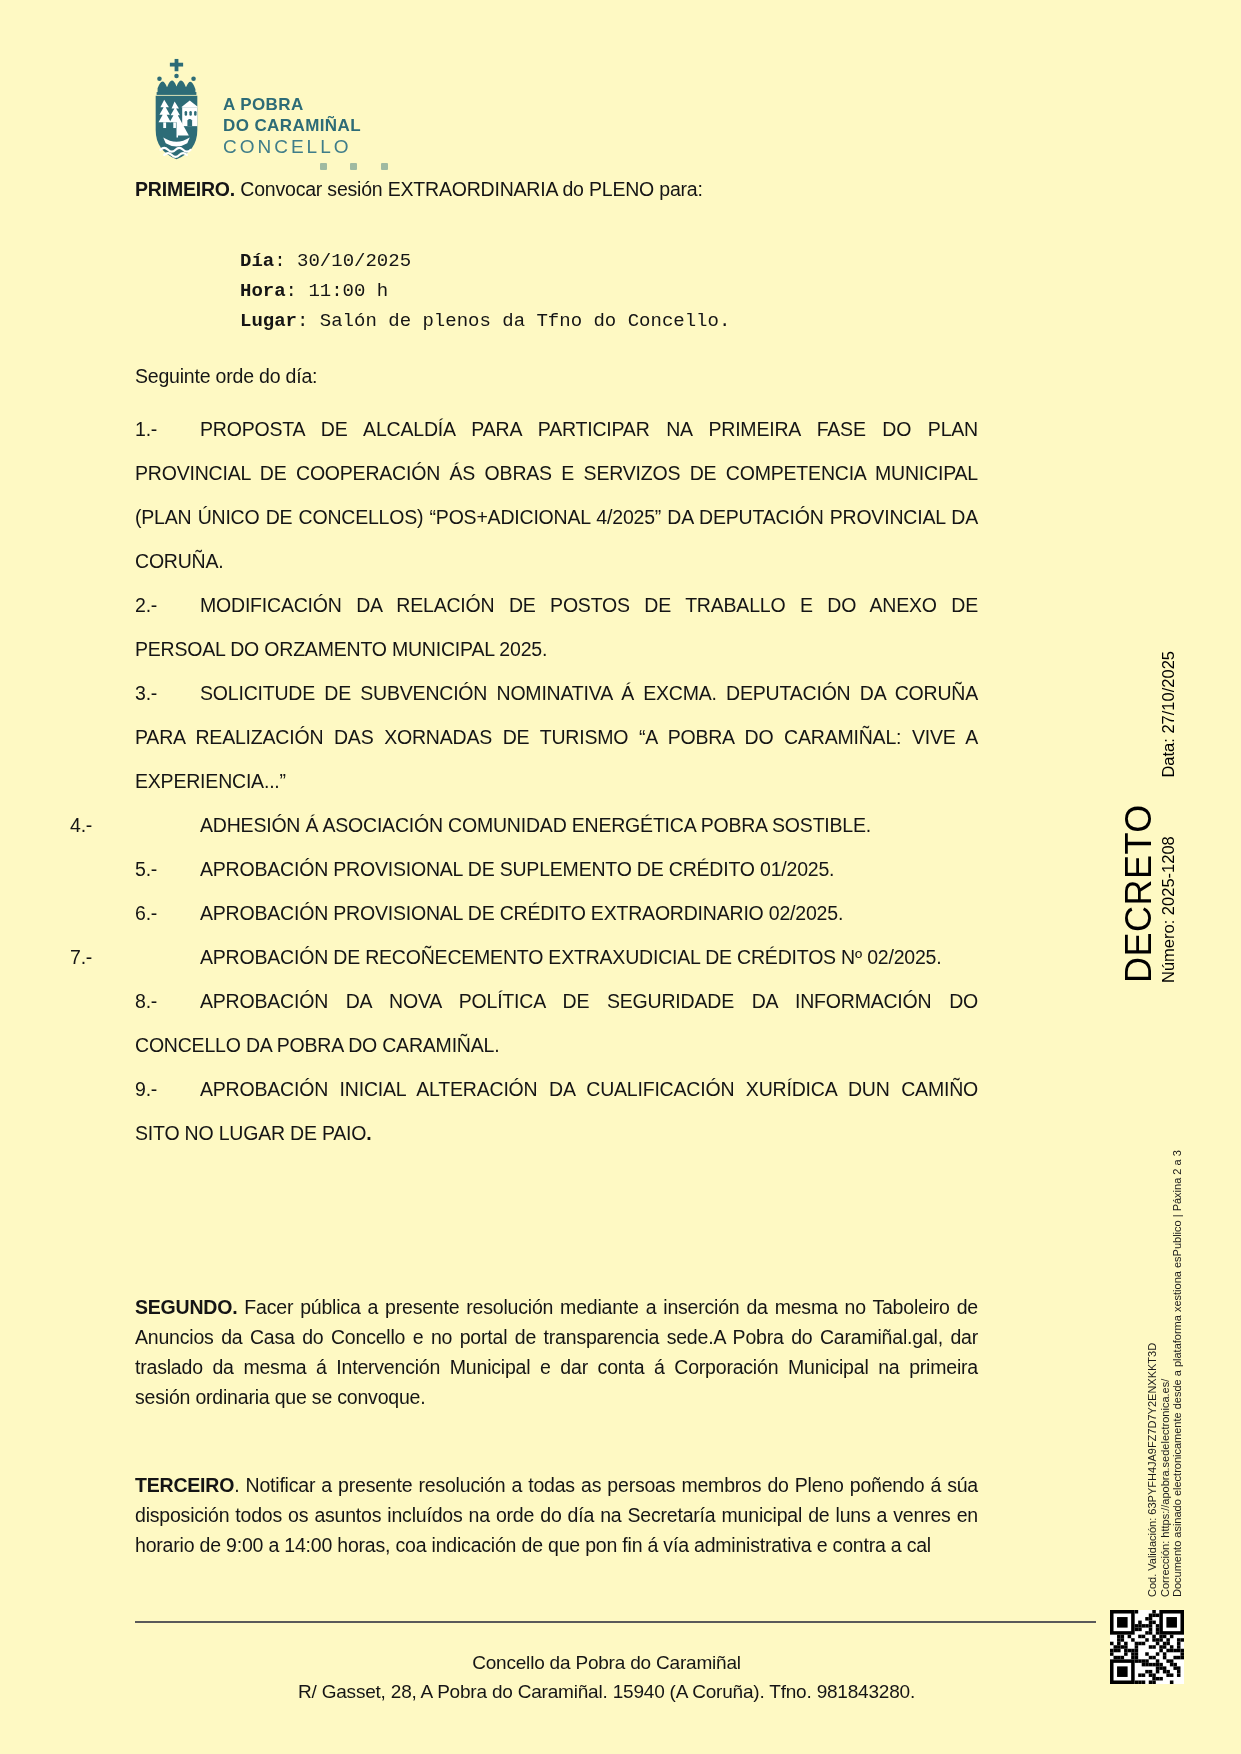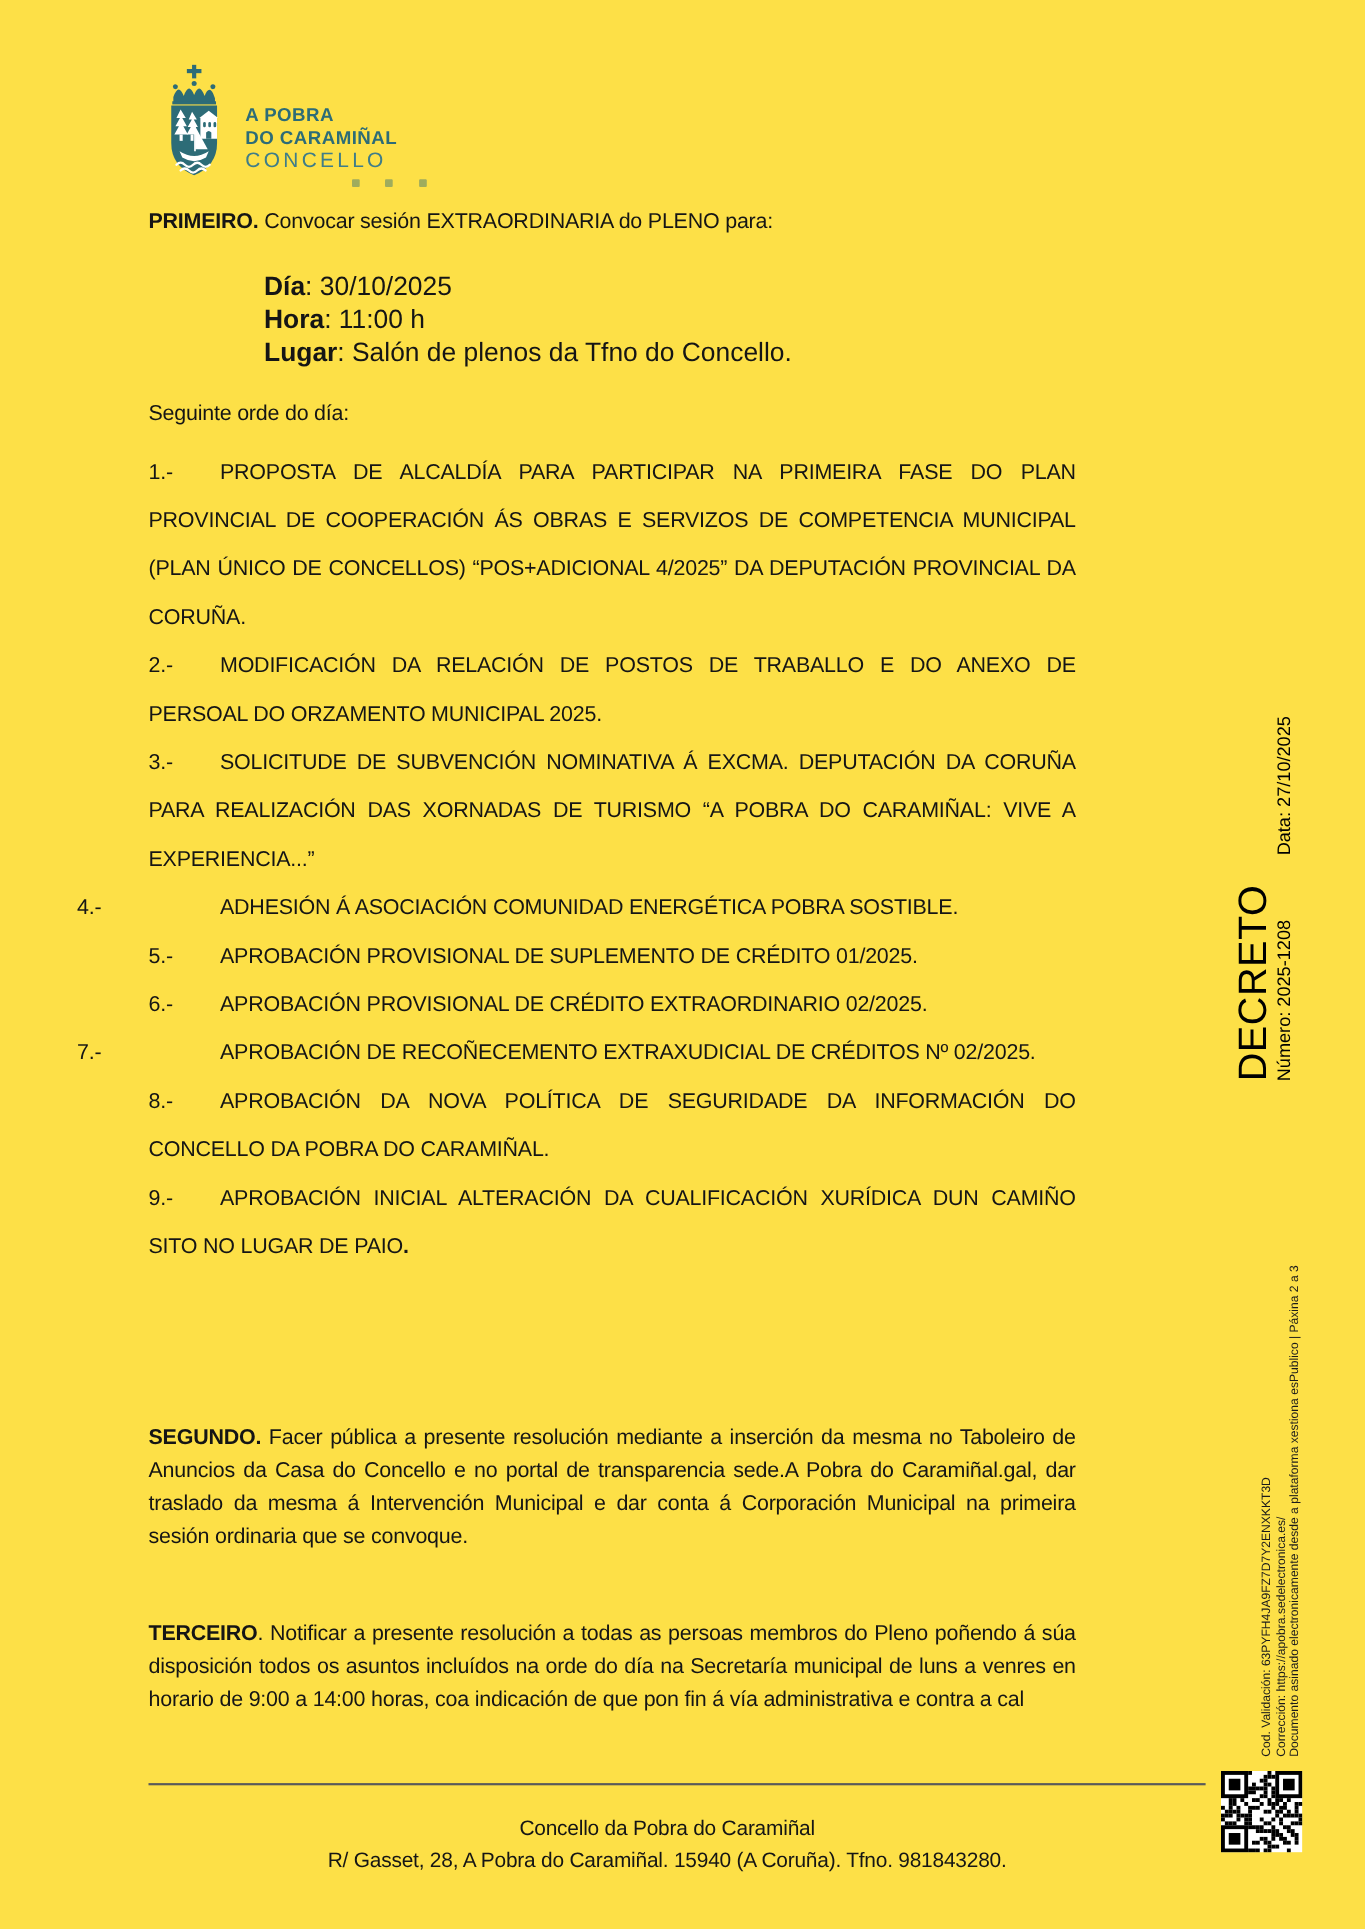--- a/index.html
+++ b/index.html
@@ -1,29 +1,29 @@
 <!DOCTYPE html>
 <html><head>
 <meta charset="utf-8">
 <style>
   html,body{margin:0;padding:0;background:#e8e8e8;}
-  #page{position:relative;width:1241px;height:1754px;background:#fde047;overflow:hidden;
+  #page{position:relative;width:1241px;height:1754px;background:#fef9c3;overflow:hidden;
         font-family:"Liberation Sans","DejaVu Sans",sans-serif;color:#151515;}
   
   #logo{position:absolute;left:148px;top:58px;display:flex;align-items:flex-start;}
   #logo svg{display:block;}
   #logo-text{margin-left:18px;margin-top:36px;color:#2d6c77;}
   .logo-l1,.logo-l2{font-size:17px;font-weight:700;line-height:21px;letter-spacing:.4px;}
   .logo-l3{font-size:19px;font-weight:400;line-height:22px;letter-spacing:3px;color:#3f7d89;}
   .flourish{position:absolute;top:163px;width:7px;height:7px;background:#2d6c77;opacity:.45;border-radius:1px;}
   
   .abs{position:absolute;}
   .para{left:135px;width:843px;font-size:19.5px;letter-spacing:-.2px;text-align:justify;margin:0;}
-  #p-primeiro{top:188px;line-height:26px;}
-  #details{left:240px;top:246px;line-height:30px;font-size:24px;}
+  #p-primeiro{top:176px;line-height:26px;}
+  #details{left:240px;top:246px;line-height:30px;font-size:19px;font-family:Liberation Mono, monospace;}
   #p-intro{top:363px;line-height:26px;text-align:left;}
   #agenda{left:135px;top:407px;width:843px;font-size:19.5px;letter-spacing:-.2px;line-height:44px;text-align:justify;}
   #agenda p{margin:0;}
   #agenda .num{display:inline-block;width:65px;}
   #agenda p.hang{padding-left:65px;text-indent:-65px;}
   #p-segundo{top:1292px;line-height:30px;}
   #p-terceiro{top:1470px;line-height:30px;}
   b{font-weight:700;}
   
   #stamp{position:absolute;left:1120px;top:983px;width:332px;transform:rotate(-90deg);

